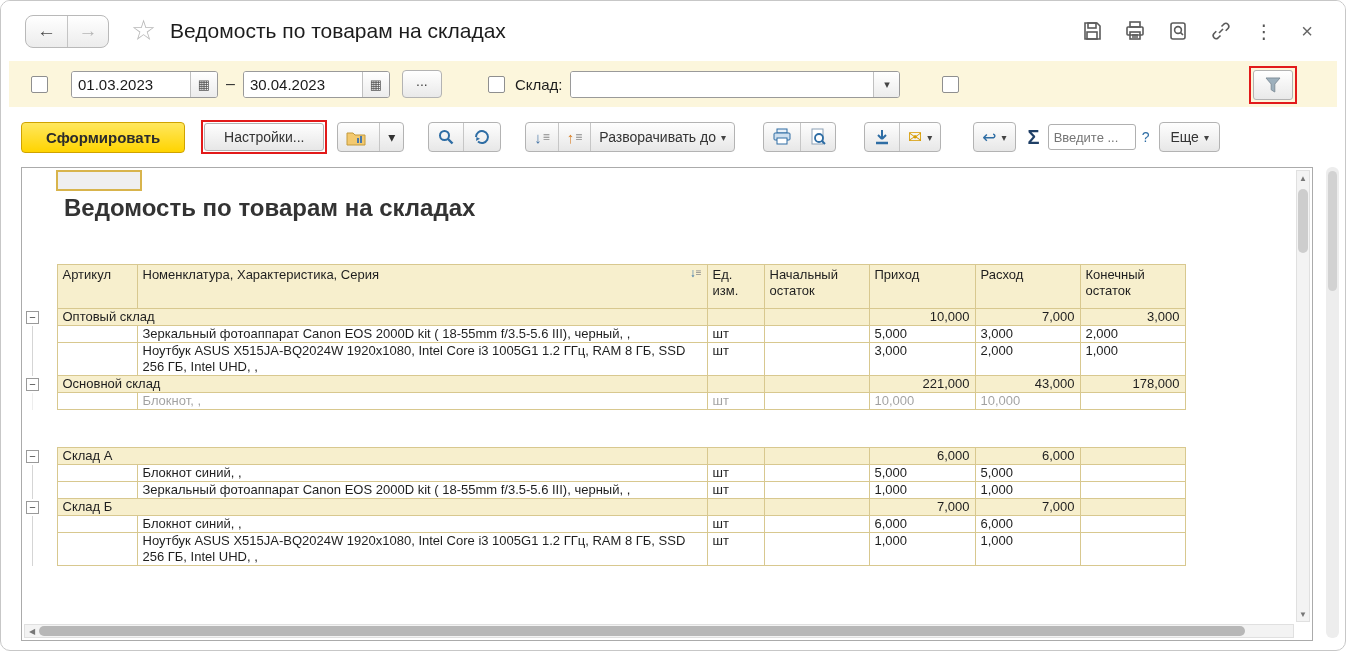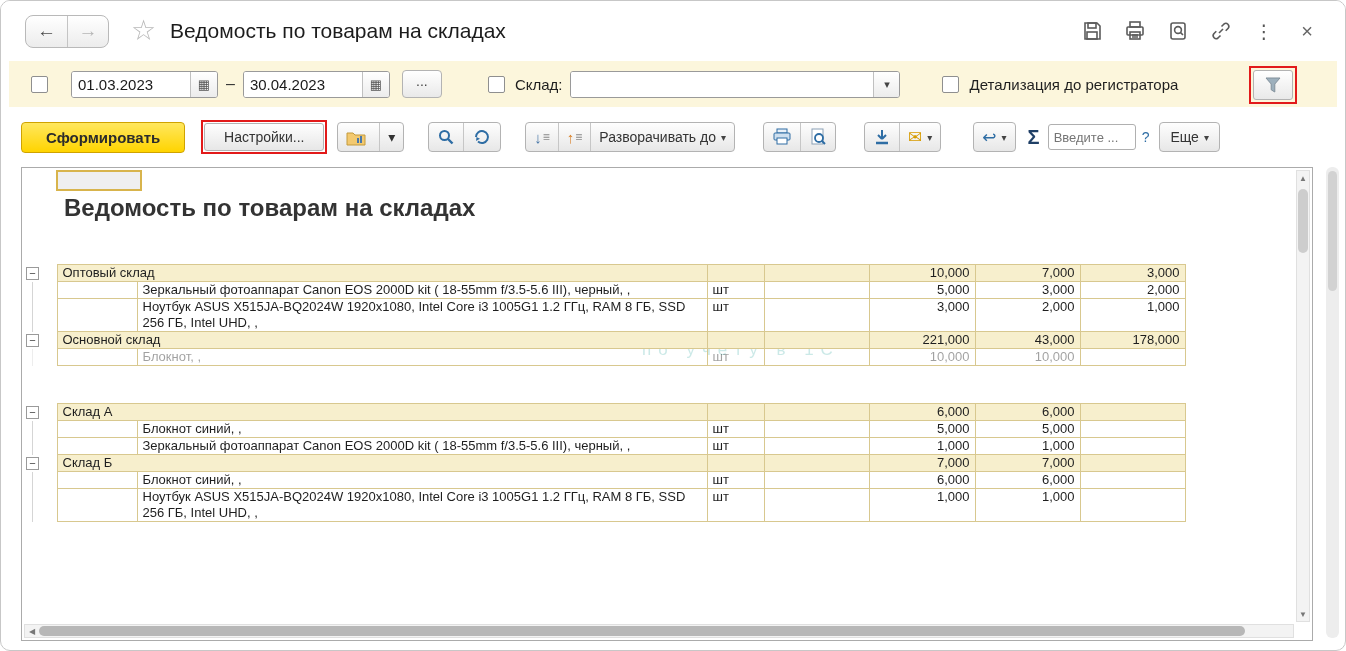--- a/index.html
+++ b/index.html
@@ -63,21 +63,21 @@
   table.rep col.cgut{width:35px;} table.rep col.cart{width:80px;} table.rep col.cname{width:570px;}
   table.rep col.cunit{width:57px;} table.rep col.cn1{width:105px;} table.rep col.cn2{width:106px;}
   table.rep col.cn3{width:105px;} table.rep col.cn4{width:105px;}
   table.rep th, table.rep td{border:1px solid #d8c88f;padding:0 5px;vertical-align:top;line-height:16px;overflow:hidden;}
   table.rep .gut{border:none;background:#fff;position:relative;padding:0;}
   table.rep thead th{background:#f7efcd;font-weight:normal;text-align:left;padding:2px 5px;}
   table.rep thead tr.h1 th{height:20px;padding:1px 5px;}
   table.rep thead tr.h2 th{height:44px;}
   tr.group td{background:#f7efcd;height:17px;}
   tr.item td{height:17px;background:#fff;}
-  td.num, th.num{text-align:right;}
+  td.num, th.num{}
   tr.group td.num{text-align:right;}
   tr.spacer td{border:none;background:#fff;height:38px;}
   tr.faded{opacity:.42;}
   .expbox{position:absolute;left:4px;top:2px;width:13px;height:13px;border:1px solid #9a9a9a;background:#fff;font-size:11px;line-height:11px;text-align:center;color:#444;}
   .vline{position:absolute;left:10px;top:0;bottom:0;border-left:1px solid #d5d5d5;}
   .sort{float:right;display:inline-flex;align-items:center;margin-left:4px;}
   .sort b{color:#2e6da4;font-weight:normal;font-size:12px;line-height:1;}
   .sort i{color:#8a8a8a;font-style:normal;font-size:10px;line-height:1;}
   .h1flex{display:flex;justify-content:space-between;align-items:center;}
 
@@ -162,21 +162,20 @@
       <span class="calbtn">▦</span>
     </div>
     <div class="morebtn">...</div>
     <span class="cb" style="margin-left:46px"></span>
     <span class="flabel" style="margin-left:10px">Склад:</span>
     <div class="combowrap" style="margin-left:8px">
       <input class="comboinput" style="">
       <span class="combobtn">▾</span>
     </div>
     <span class="cb" style="margin-left:42px"></span>
-    <span class="flabel" style="margin-left:10px">Детализация до регистратора</span>
     <div class="funnelbox">
       <div class="funnelbtn">
         <span class="icn">
           <svg width="18" height="16" viewBox="0 0 18 16">
               <path d="M2 1 h14 l-5.2 6 v8 l-3.6-2.2 v-5.8 z" fill="#9db0bd" stroke="#82909b" stroke-width="1"></path>
             </svg>
         </span>
       </div>
     </div>
   </div>
@@ -306,20 +305,36 @@
         <col class="cgut">
           <col class="cart">
           <col class="cname">
           <col class="cunit">
         <col class="cn1">
           <col class="cn2">
           <col class="cn3">
           <col class="cn4">
       </colgroup>
       <thead>
+        <tr class="h2">
+          <th class="gut"></th>
+          <th>Артикул</th>
+          <th>
+            <span class="sort">
+                <b>↓</b>
+                <i>≡</i>
+              </span>
+            <span>Номенклатура, Характеристика, Серия</span>
+          </th>
+          <th>Ед. изм.</th>
+          <th>Начальный остаток</th>
+          <th>Приход</th>
+          <th>Расход</th>
+          <th>Конечный остаток</th>
+        </tr>
       </thead>
       <tbody>
           <tr class="group">
             <td class="gut">
               <span class="expbox">−</span>
             </td>
             <td class="gname" colspan="2">Оптовый склад</td>
             <td class="unit"></td>
             <td class="num"></td>
             <td class="num">10,000</td>

